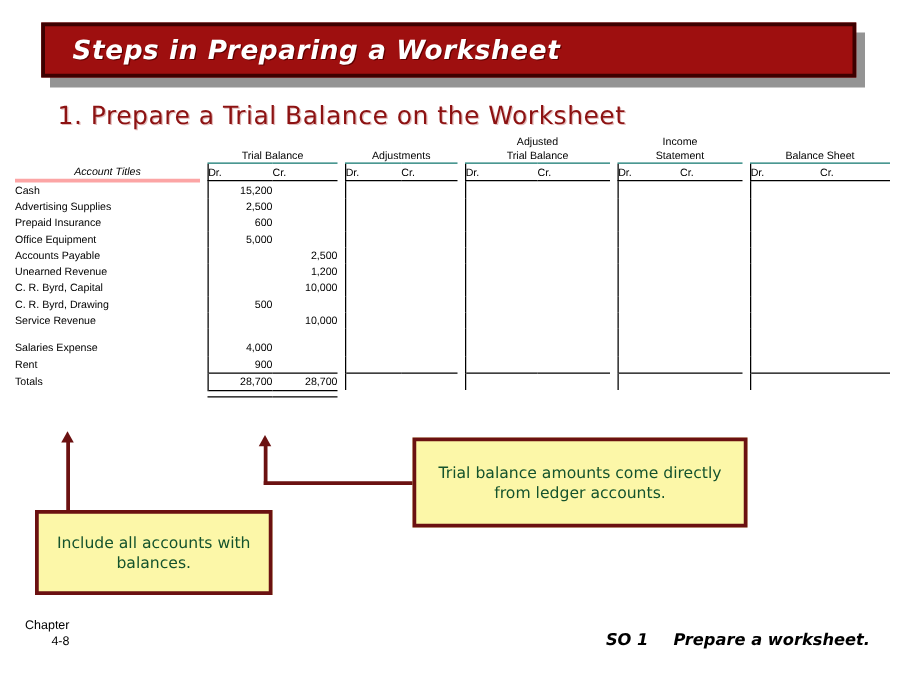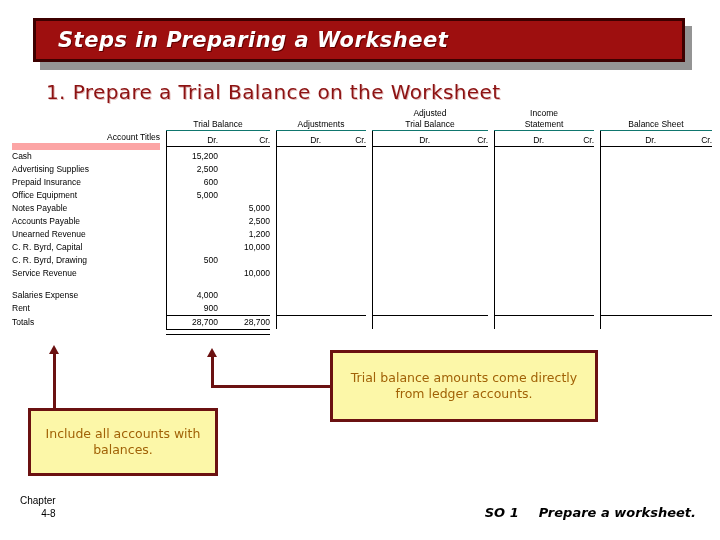--- a/index.html
+++ b/index.html
@@ -94,34 +94,35 @@
     font-weight: bold;
     font-size: 8.5px;
     height: 11px;
     line-height: 11px;
     white-space: nowrap;
   }
   .hdr-group.ruled {
     border-bottom: 1px solid #0f766e;
   }
   .hdr-drcr {
-    text-align: right;
+    text-align: left;
     font-weight: bold;
     font-size: 8.5px;
     height: 12px;
     line-height: 12px;
     border-bottom: 1px solid #000000;
   }
   .hdr-titles {
-    text-align: right;
+    text-align: center;
     font-weight: bold;
     font-size: 8.5px;
     height: 12px;
     line-height: 12px;
-    border-bottom: 7px solid #fca5a5;
+    border-bottom: 3px solid #fca5a5;
+    font-style: italic;
   }
   .vsep {
     border-left: 1px solid #000000;
   }
   .spacer-col { width: 6px; }
 
   .acct-name {
     text-align: left;
     padding-left: 4px;
     height: 13px;
@@ -156,21 +157,21 @@
   
   .callout {
     position: absolute;
     background: #fcf7a8;
     border: 3px solid #6b1111;
     box-sizing: border-box;
     display: flex;
     align-items: center;
     justify-content: center;
     text-align: center;
-    color: #a16207;
+    color: #14532d;
     font-family: "DejaVu Sans", sans-serif;
     font-size: 12.5px;
     line-height: 16px;
     padding: 2px 6px;
   }
   #callout-right {
     left: 330px;
     top: 350px;
     width: 268px;
     height: 72px;
@@ -395,38 +396,20 @@
             <td class="amt vsep"></td>
             <td class="amt"></td>
             <td class="spacer-col"></td>
             <td class="amt vsep"></td>
             <td class="amt"></td>
             <td class="spacer-col"></td>
             <td class="amt vsep"></td>
             <td class="amt"></td>
           </tr>
           <tr>
-            <td class="acct-name">Notes Payable</td>
-            <td class="spacer-col"></td>
-            <td class="amt vsep"></td>
-            <td class="amt">5,000</td>
-            <td class="spacer-col"></td>
-            <td class="amt vsep"></td>
-            <td class="amt"></td>
-            <td class="spacer-col"></td>
-            <td class="amt vsep"></td>
-            <td class="amt"></td>
-            <td class="spacer-col"></td>
-            <td class="amt vsep"></td>
-            <td class="amt"></td>
-            <td class="spacer-col"></td>
-            <td class="amt vsep"></td>
-            <td class="amt"></td>
-          </tr>
-          <tr>
             <td class="acct-name">Accounts Payable</td>
             <td class="spacer-col"></td>
             <td class="amt vsep"></td>
             <td class="amt">2,500</td>
             <td class="spacer-col"></td>
             <td class="amt vsep"></td>
             <td class="amt"></td>
             <td class="spacer-col"></td>
             <td class="amt vsep"></td>
             <td class="amt"></td>

